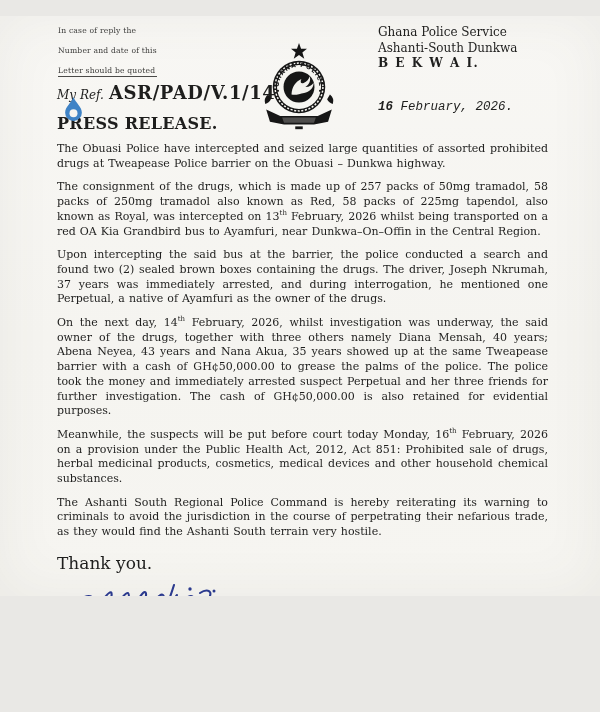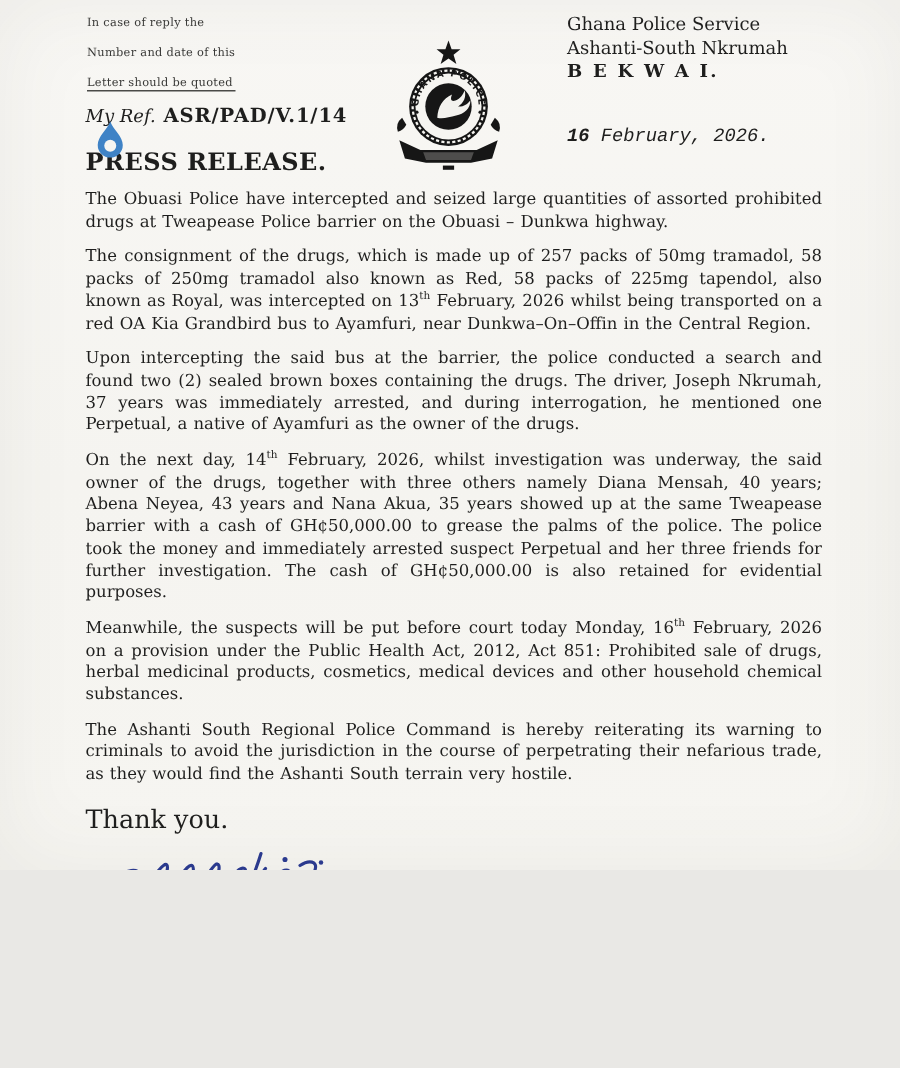--- a/index.html
+++ b/index.html
@@ -1,38 +1,38 @@
 <!DOCTYPE html>
 <html><head>
 <meta charset="utf-8">
 <style>
   * { margin: 0; padding: 0; box-sizing: border-box; }
   html, body { background: #e9e8e5; }
   .page {
     position: relative;
     width: 600px;
     height: 580px;
-    margin: 0 auto;
+    margin: 16px auto;
     background: linear-gradient(180deg, #f8f7f4 0%, #f5f4f0 55%, #f6f5f1 100%);
     box-shadow: inset 0 0 55px rgba(90,85,75,0.07);
     color: #1e1e1d;
     font-family: "DejaVu Serif", "Liberation Serif", serif;
     overflow: hidden;
   }
   
   .letterhead { position: relative; height: 96px; }
   .reply-note {
     position: absolute; left: 58px; top: 10px;
     font-size: 7.6px; color: #3a3a38; letter-spacing: 0.2px;
   }
   .reply-note span { display: block; margin-bottom: 11px; }
   .reply-note span.underlined { border-bottom: 1px solid #4a4a48; padding-bottom: 1px; }
   .ref-line { position: absolute; left: 57px; top: 66px; white-space: nowrap; }
   .ref-label { font-style: italic; font-size: 12px; }
-  .ref-value { font-weight: bold; font-size: 13px; letter-spacing: 0.6px; }
+  .ref-value { font-weight: bold; font-size: 18px; letter-spacing: 0.6px; }
   .drop { position: absolute; left: 64px; top: 80px; z-index: 3; }
   .crest { position: absolute; left: 252px; top: 26px; }
   .org-block { position: absolute; left: 378px; top: 9px; font-size: 12px; line-height: 15.5px; }
   .org-title { font-weight: bold; letter-spacing: 0.2px; }
   .org-town { font-weight: bold; letter-spacing: 1.5px; }
   .date-line { position: absolute; left: 378px; top: 84px; font-size: 12.5px; font-style: italic; font-family: Liberation Mono, monospace; }
   .date-day { font-weight: bold; }
   
   .body { padding: 0 52px 0 57px; }
   .press-release { font-weight: bold; font-size: 16px; letter-spacing: 0.3px; margin-top: 2px; }
@@ -101,21 +101,21 @@
 
       <path d="M42 56 C 42.5 48 46 42.5 52.5 39.5 C 51 43 52 44.8 55 43.8 C 58.5 42.4 60.5 39.5 61.5 36.5 C 62.8 41.5 60.8 45.5 56.8 48 C 60.8 48.2 63.6 46.3 65.6 43.5 C 65.6 49.5 61 53.3 55.4 54.4 C 50.6 55.4 46 57.2 42 56 Z" fill="#f3f2ee"></path>
 
       <path d="M15 72 L30 79 L70 79 L85 72 L81 85 L66 88 L34 88 L19 85 Z" fill="#161616"></path>
       <path d="M32 80.5 L68 80.5 L66 86 L34 86 Z" fill="#f6f5f1" opacity="0.25"></path>
       <path d="M46 90 h8 v3 h-8 z" fill="#161616"></path>
     </svg>
 
     <div class="org-block">
       <div>Ghana Police Service</div>
-      <div>Ashanti-South Nkrumah</div>
+      <div>Ashanti-South Dunkwa</div>
       <div class="org-town">B E K W A I.</div>
     </div>
 
     <div class="date-line">
       <span class="date-day">16</span><span> February, 2026.</span>
     </div>
   </header>
 
   <main class="body">
     <div class="press-release">PRESS RELEASE.</div>

